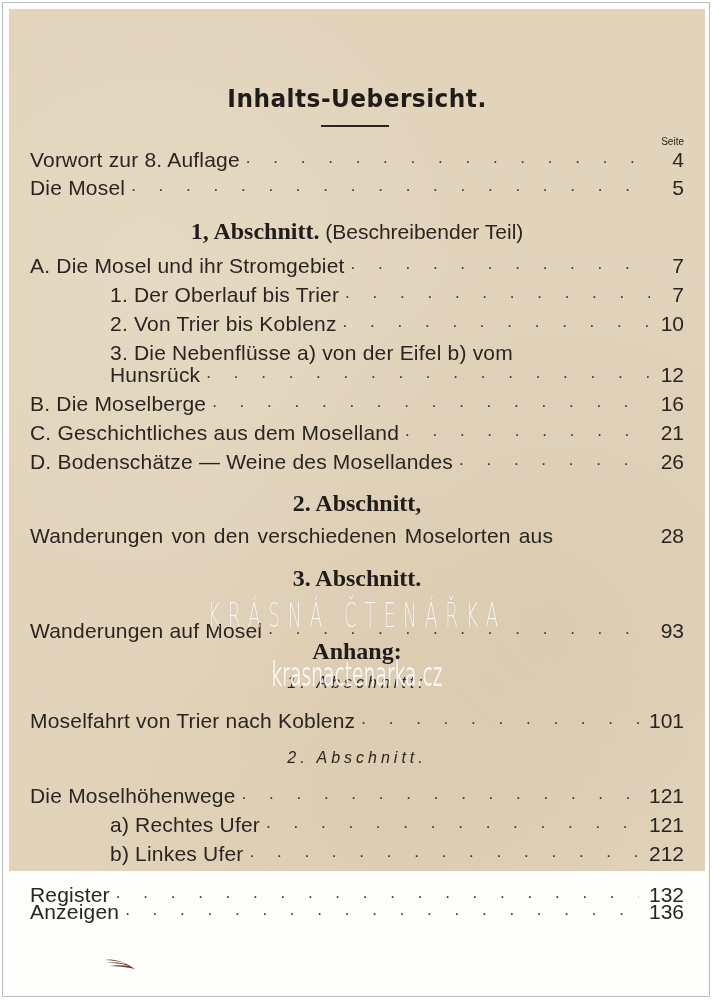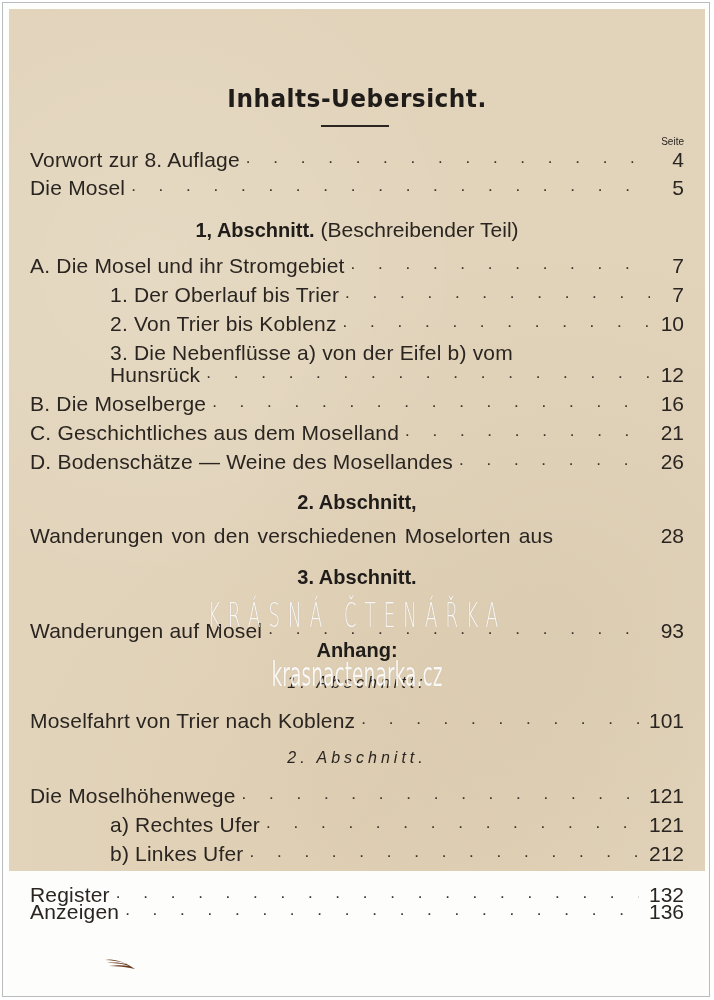--- a/index.html
+++ b/index.html
@@ -40,21 +40,21 @@
   .row .dots {
     flex: 1 1 auto; overflow: hidden; margin: 0 10px 0 6px; color: #3a332b;
     letter-spacing: 9px; font-size: 17px;
   }
   .row .pg { flex: 0 0 auto; text-align: right; min-width: 24px; }
   .row.indent .lbl { margin-left: 80px; }
   .heading {
     position: absolute; left: 0; width: 100%; text-align: center; font-size: 21px; white-space: nowrap;
   }
   .heading .bold {
-    font-family: Liberation Sans, sans-serif; font-weight: bold; font-size: 20px; color: #1f1c19;
+    font-family: Liberation Serif, serif; font-weight: bold; font-size: 24px; color: #1f1c19;
   }
   .heading.spaced { letter-spacing: 4px; font-size: 16px; font-style: italic; }
   .watermark {
     position: absolute; left: 0; width: 100%; text-align: center; color: rgba(255,255,255,0.92);
     font-family: "DejaVu Sans", sans-serif; white-space: nowrap; pointer-events: none;
     text-shadow: 0 0 1px rgba(120,100,80,0.4);
   }
   .wm1 { top: 586px; font-size: 34px; letter-spacing: 14px; transform: scaleX(0.55); font-weight: 300; }
   .wm2 { top: 645px; font-size: 34px; transform: scaleX(0.55); }
   .ornament { position: absolute; left: 94px; top: 946px; width: 40px; height: 20px; }

